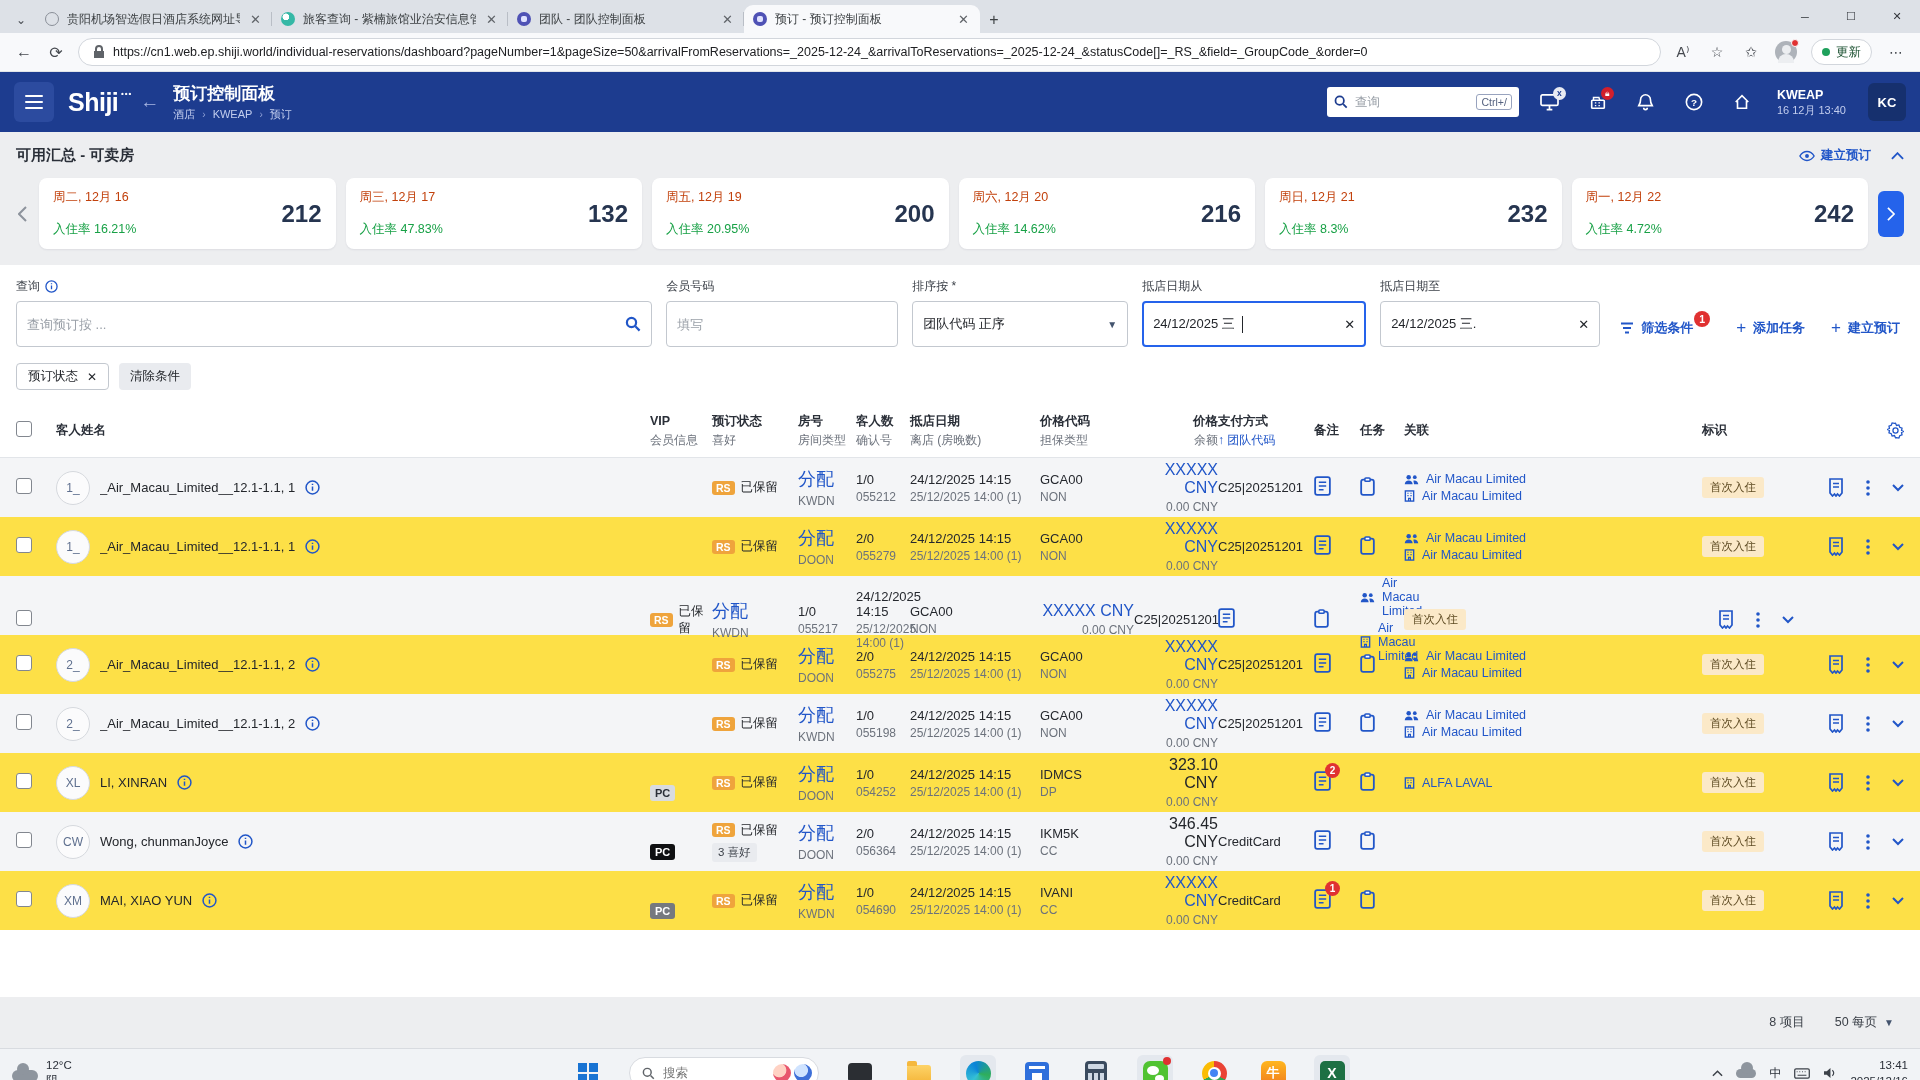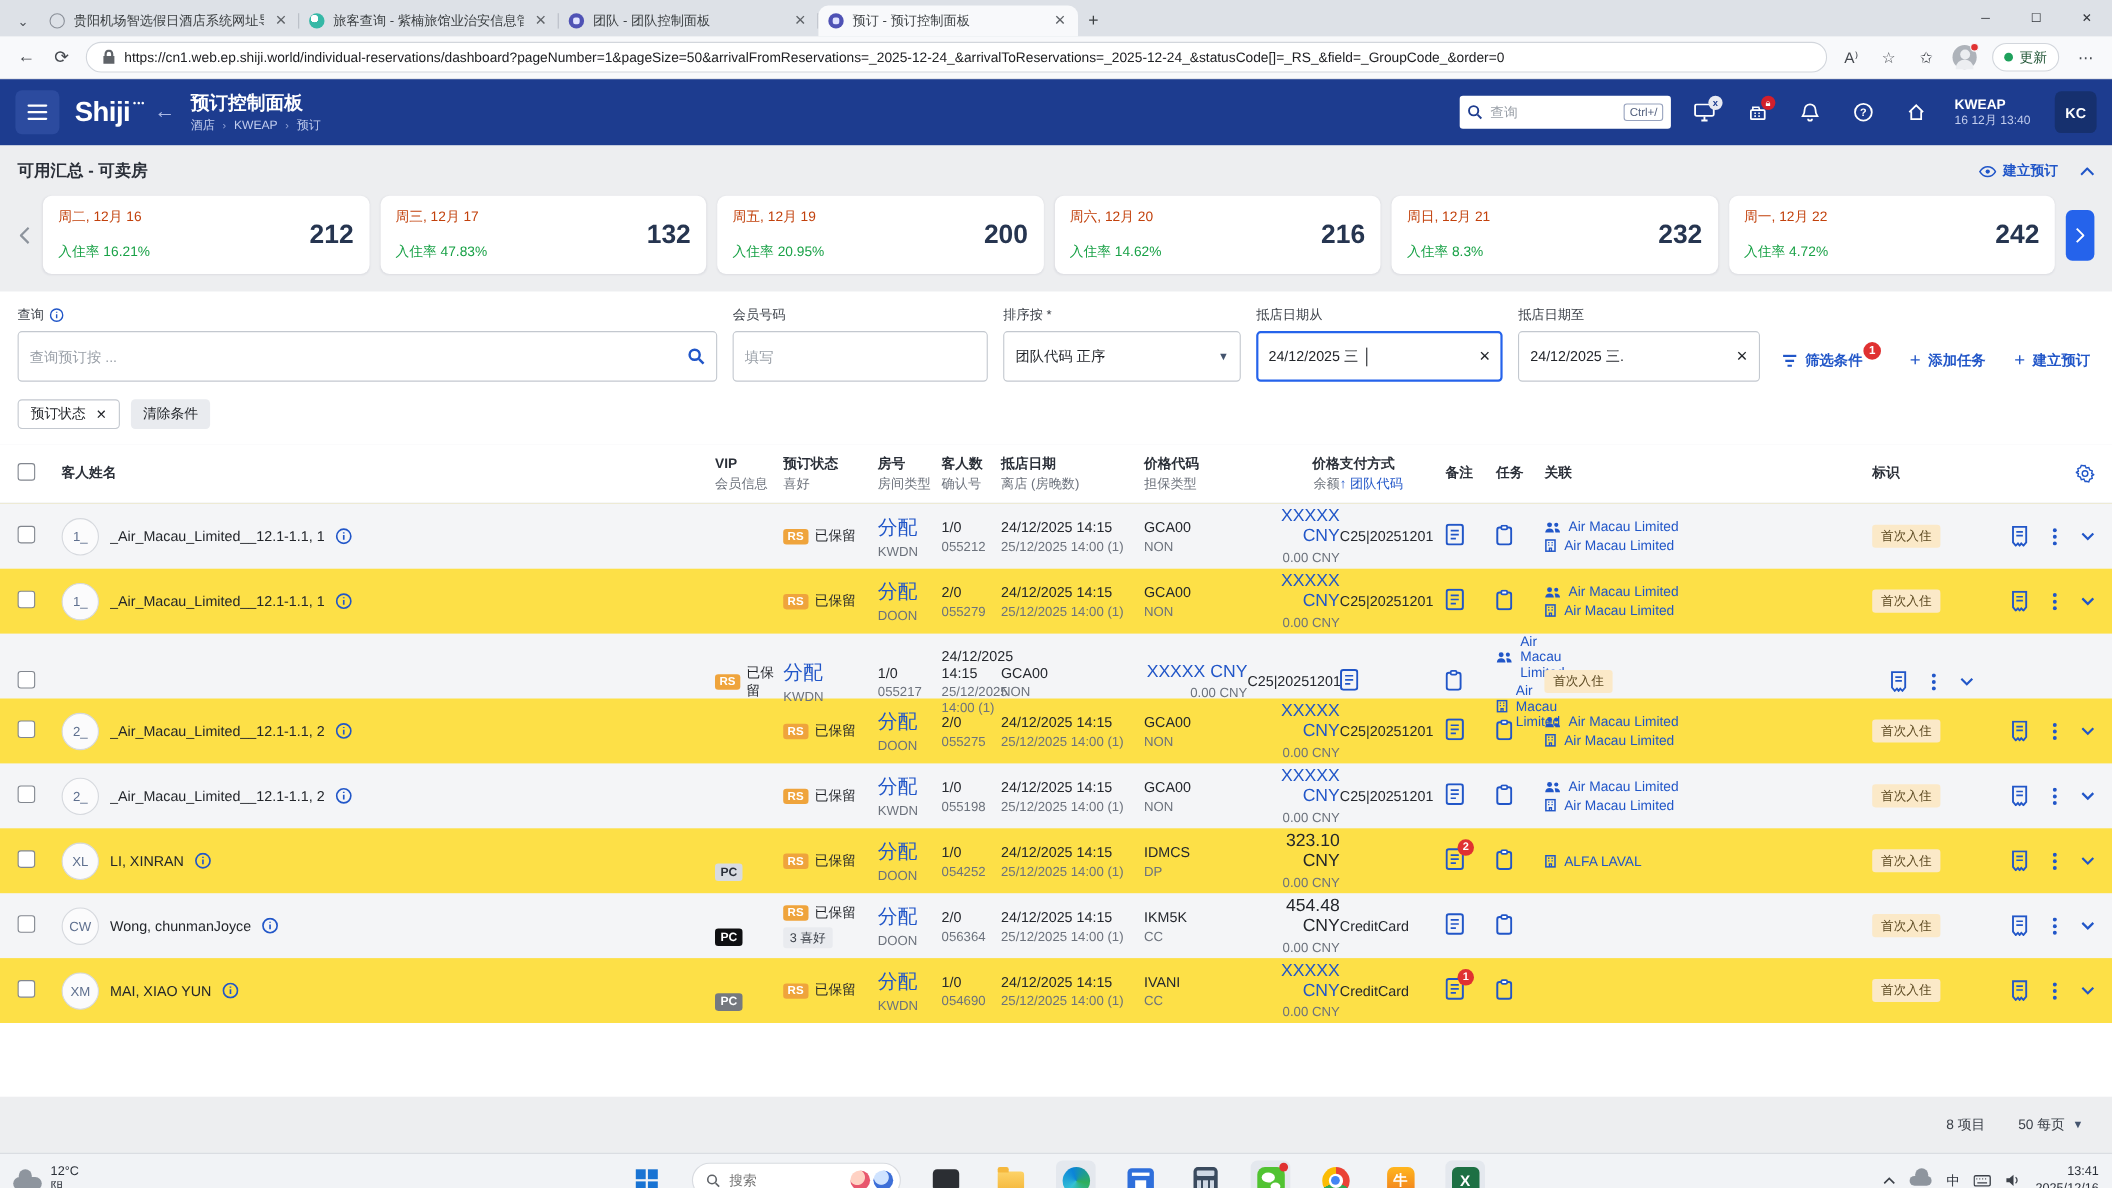--- a/index.html
+++ b/index.html
@@ -1098,21 +1098,21 @@
       </div>
     <div>
         <div>24/12/2025 14:15</div>
         <div class="cell-sub">25/12/2025 14:00 (1)</div>
       </div>
     <div>
         <div>IKM5K</div>
         <div class="cell-sub">CC</div>
       </div>
     <div class="c-price">
-        <div class="price-v">454.48 CNY</div>
+        <div class="price-v">346.45 CNY</div>
         <div class="cell-sub">0.00 CNY</div>
       </div>
     <div>
         <div>CreditCard</div>
       </div>
     <div><span class="icon-btn note-btn">
           <svg width="17" height="20" viewBox="0 0 16 19">
             <rect x="1" y="1" width="14" height="17" rx="2" fill="none" stroke="#2156c8" stroke-width="1.7"></rect>
             <path d="M4.5 6h7M4.5 9.5h7M4.5 13h4.5" stroke="#2156c8" stroke-width="1.5"></path>
           </svg>

